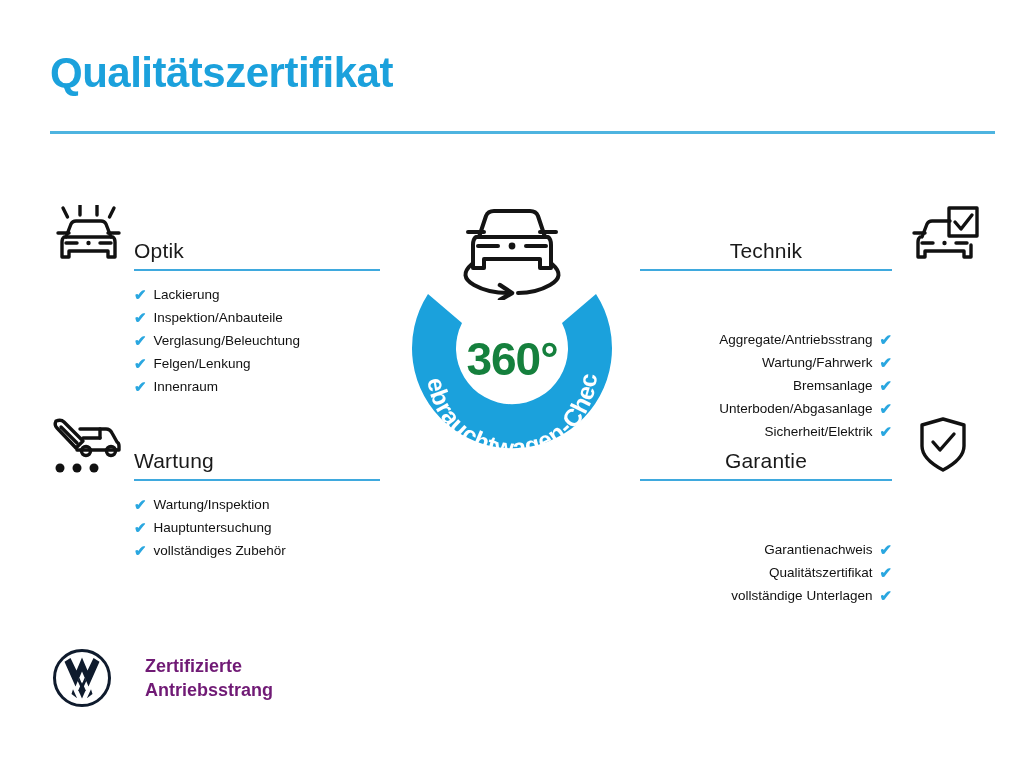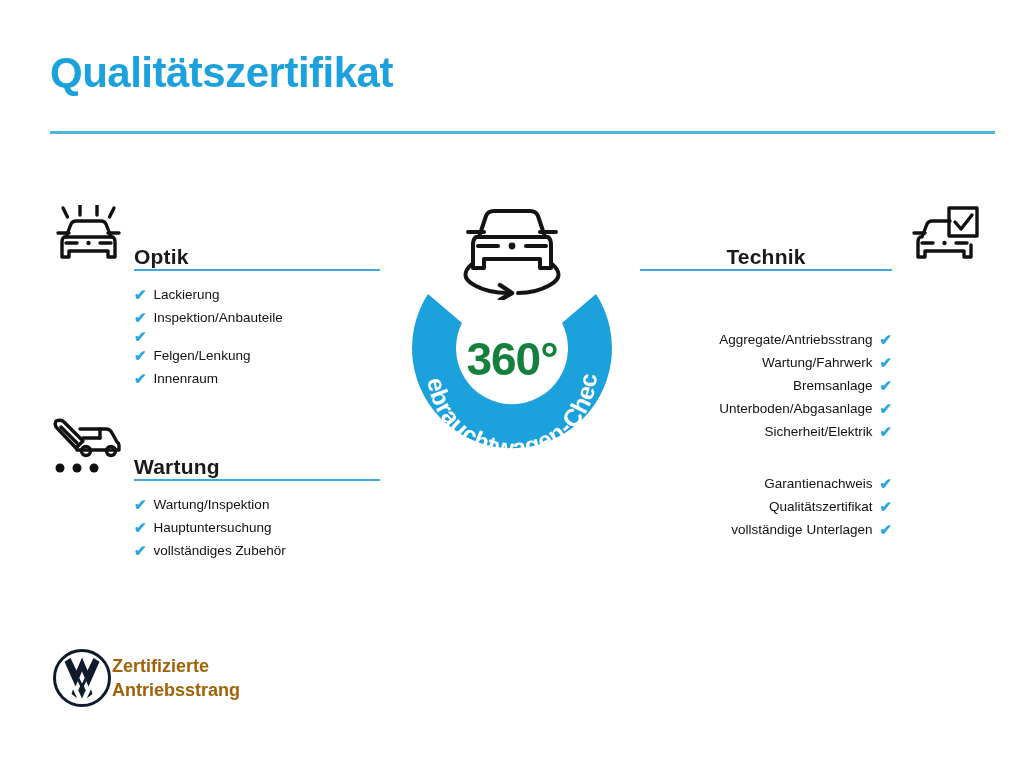--- a/index.html
+++ b/index.html
@@ -64,22 +64,23 @@
 
   .sec-title-wrap {
     position: absolute;
     bottom: 0;
   }
   .left .sec-title-wrap  { left: 84px;  right: 0; }
   .right .sec-title-wrap { left: 0;  right: 88px; }
 
   .sec-title {
     font-size: 21px;
-    font-weight: bold;
+    font-weight: normal;
     color: #1a1a1a;
+    padding-bottom: 6px;
     letter-spacing: 0.2px;
   }
   .left .sec-title  { text-align: left; }
   .right .sec-title { text-align: center; }
 
   .sec-rule {
     height: 2px;
     background: #3fa9de;
     width: 100%;
   }
@@ -140,25 +141,25 @@
   
   #vw-lockup {
     position: absolute;
     left: 52px;
     top: 648px;
     display: flex;
     align-items: center;
   }
   #vw-logo { width: 60px; height: 60px; }
   #vw-text {
-    margin-left: 0;
+    margin-left: 33px;
     font-size: 18px;
     font-weight: bold;
     line-height: 24px;
-    color: #a16207;
+    color: #701a75;
   }
 </style>
 </head>
 <body>
 
 <div id="page-title">Qualitätszertifikat</div>
 <div id="title-divider"></div>
 
 <div class="section left sec-optik">
   <div class="sec-head">
@@ -186,20 +187,21 @@
     <li class="check-item">
       <span class="check-mark">✔</span>
       <span class="check-label">Lackierung</span>
     </li>
     <li class="check-item">
       <span class="check-mark">✔</span>
       <span class="check-label">Inspektion/Anbauteile</span>
     </li>
     <li class="check-item">
       <span class="check-mark">✔</span>
+      <span class="check-label">Verglasung/Beleuchtung</span>
     </li>
     <li class="check-item">
       <span class="check-mark">✔</span>
       <span class="check-label">Felgen/Lenkung</span>
     </li>
     <li class="check-item">
       <span class="check-mark">✔</span>
       <span class="check-label">Innenraum</span>
     </li>
   </ul>
@@ -279,20 +281,32 @@
       <span class="check-mark">✔</span>
     </li>
     <li class="check-item">
       <span class="check-label">Sicherheit/Elektrik</span>
       <span class="check-mark">✔</span>
     </li>
   </ul>
 </div>
 
 <div class="section right sec-garantie">
+  <div class="sec-head">
+    <span class="sec-icon">
+      <svg viewBox="0 0 74 62" width="74" height="62" fill="none" stroke="#111111" stroke-width="3.4" stroke-linecap="round" stroke-linejoin="round">
+        <path d="M37 4 L58 10 L58 31 Q58 44 37 55 Q16 44 16 31 L16 10 Z"></path>
+        <polyline points="27,27 34,35 48,19"></polyline>
+      </svg>
+    </span>
+    <div class="sec-title-wrap">
+      <div class="sec-title">Garantie</div>
+      <div class="sec-rule"></div>
+    </div>
+  </div>
   <ul class="check-list">
     <li class="check-item">
       <span class="check-label">Garantienachweis</span>
       <span class="check-mark">✔</span>
     </li>
     <li class="check-item">
       <span class="check-label">Qualitätszertifikat</span>
       <span class="check-mark">✔</span>
     </li>
     <li class="check-item">

